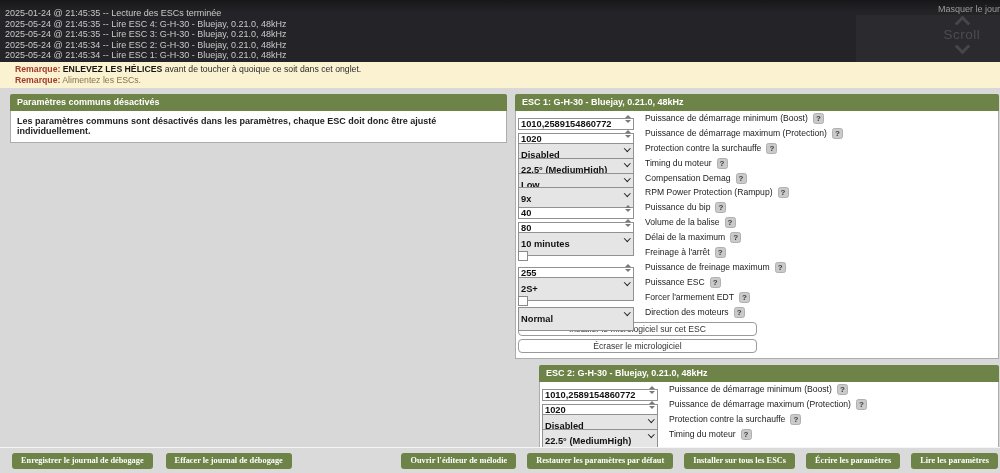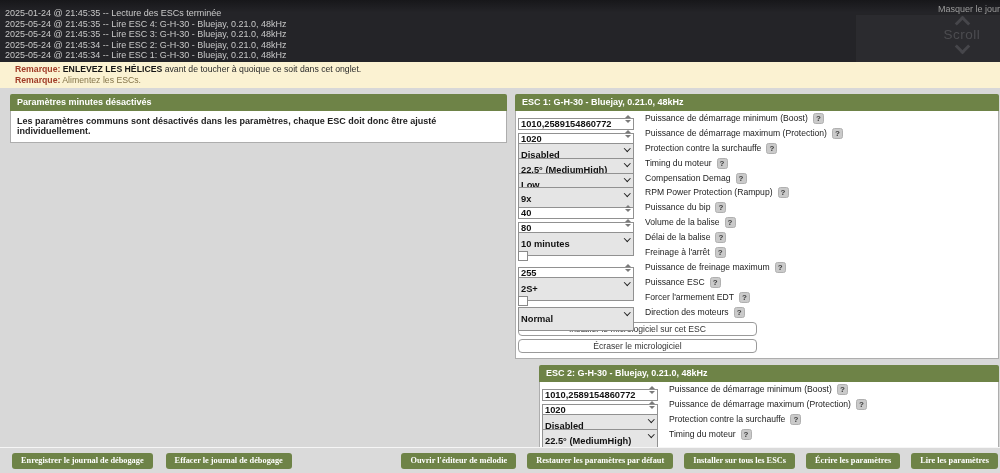--- a/index.html
+++ b/index.html
@@ -132,21 +132,21 @@
   <div class="scroll-text">Scroll</div>
   <i class="chev-dn-big"></i>
 </div>
 
 <div class="warning">
   <div><span class="note-label">Remarque:</span> <span class="note-strong">ENLEVEZ LES HÉLICES</span><span> avant de toucher à quoique ce soit dans cet onglet.</span></div>
   <div><span class="note-label">Remarque:</span><span class="note-soft"> Alimentez les ESCs.</span></div>
 </div>
 
 <div class="common-panel">
-  <div class="panel-header">Paramètres minutes désactivés</div>
+  <div class="panel-header">Paramètres communs désactivés</div>
   <div class="panel-body">Les paramètres communs sont désactivés dans les paramètres, chaque ESC doit donc être ajusté individuellement.</div>
 </div>
 
 <div class="esc-panel-1">
   <div class="panel-header">ESC 1: G-H-30 - Bluejay, 0.21.0, 48kHz</div>
   <div class="panel-body">
 
     <div class="row">
       <span class="ctl"><input type="text" value="1010,2589154860772" style=""><span class="spin">
             <i class="up"></i>
@@ -219,21 +219,21 @@
       <span class="lbl">Volume de la balise</span>
       <span class="help">?</span>
     </div>
     <div class="row">
       <span class="ctl">
           <span class="sel">
             <span>10 minutes</span>
             <i class="chev"></i>
           </span>
         </span>
-      <span class="lbl">Délai de la balise</span>
+      <span class="lbl">Délai de la maximum</span>
       <span class="help">?</span>
     </div>
     <div class="row">
       <span class="ctl"><span class="cb"></span></span>
       <span class="lbl">Freinage à l'arrêt</span>
       <span class="help">?</span>
     </div>
     <div class="row">
       <span class="ctl"><input type="text" value="255" style=""><span class="spin">
             <i class="up"></i>

